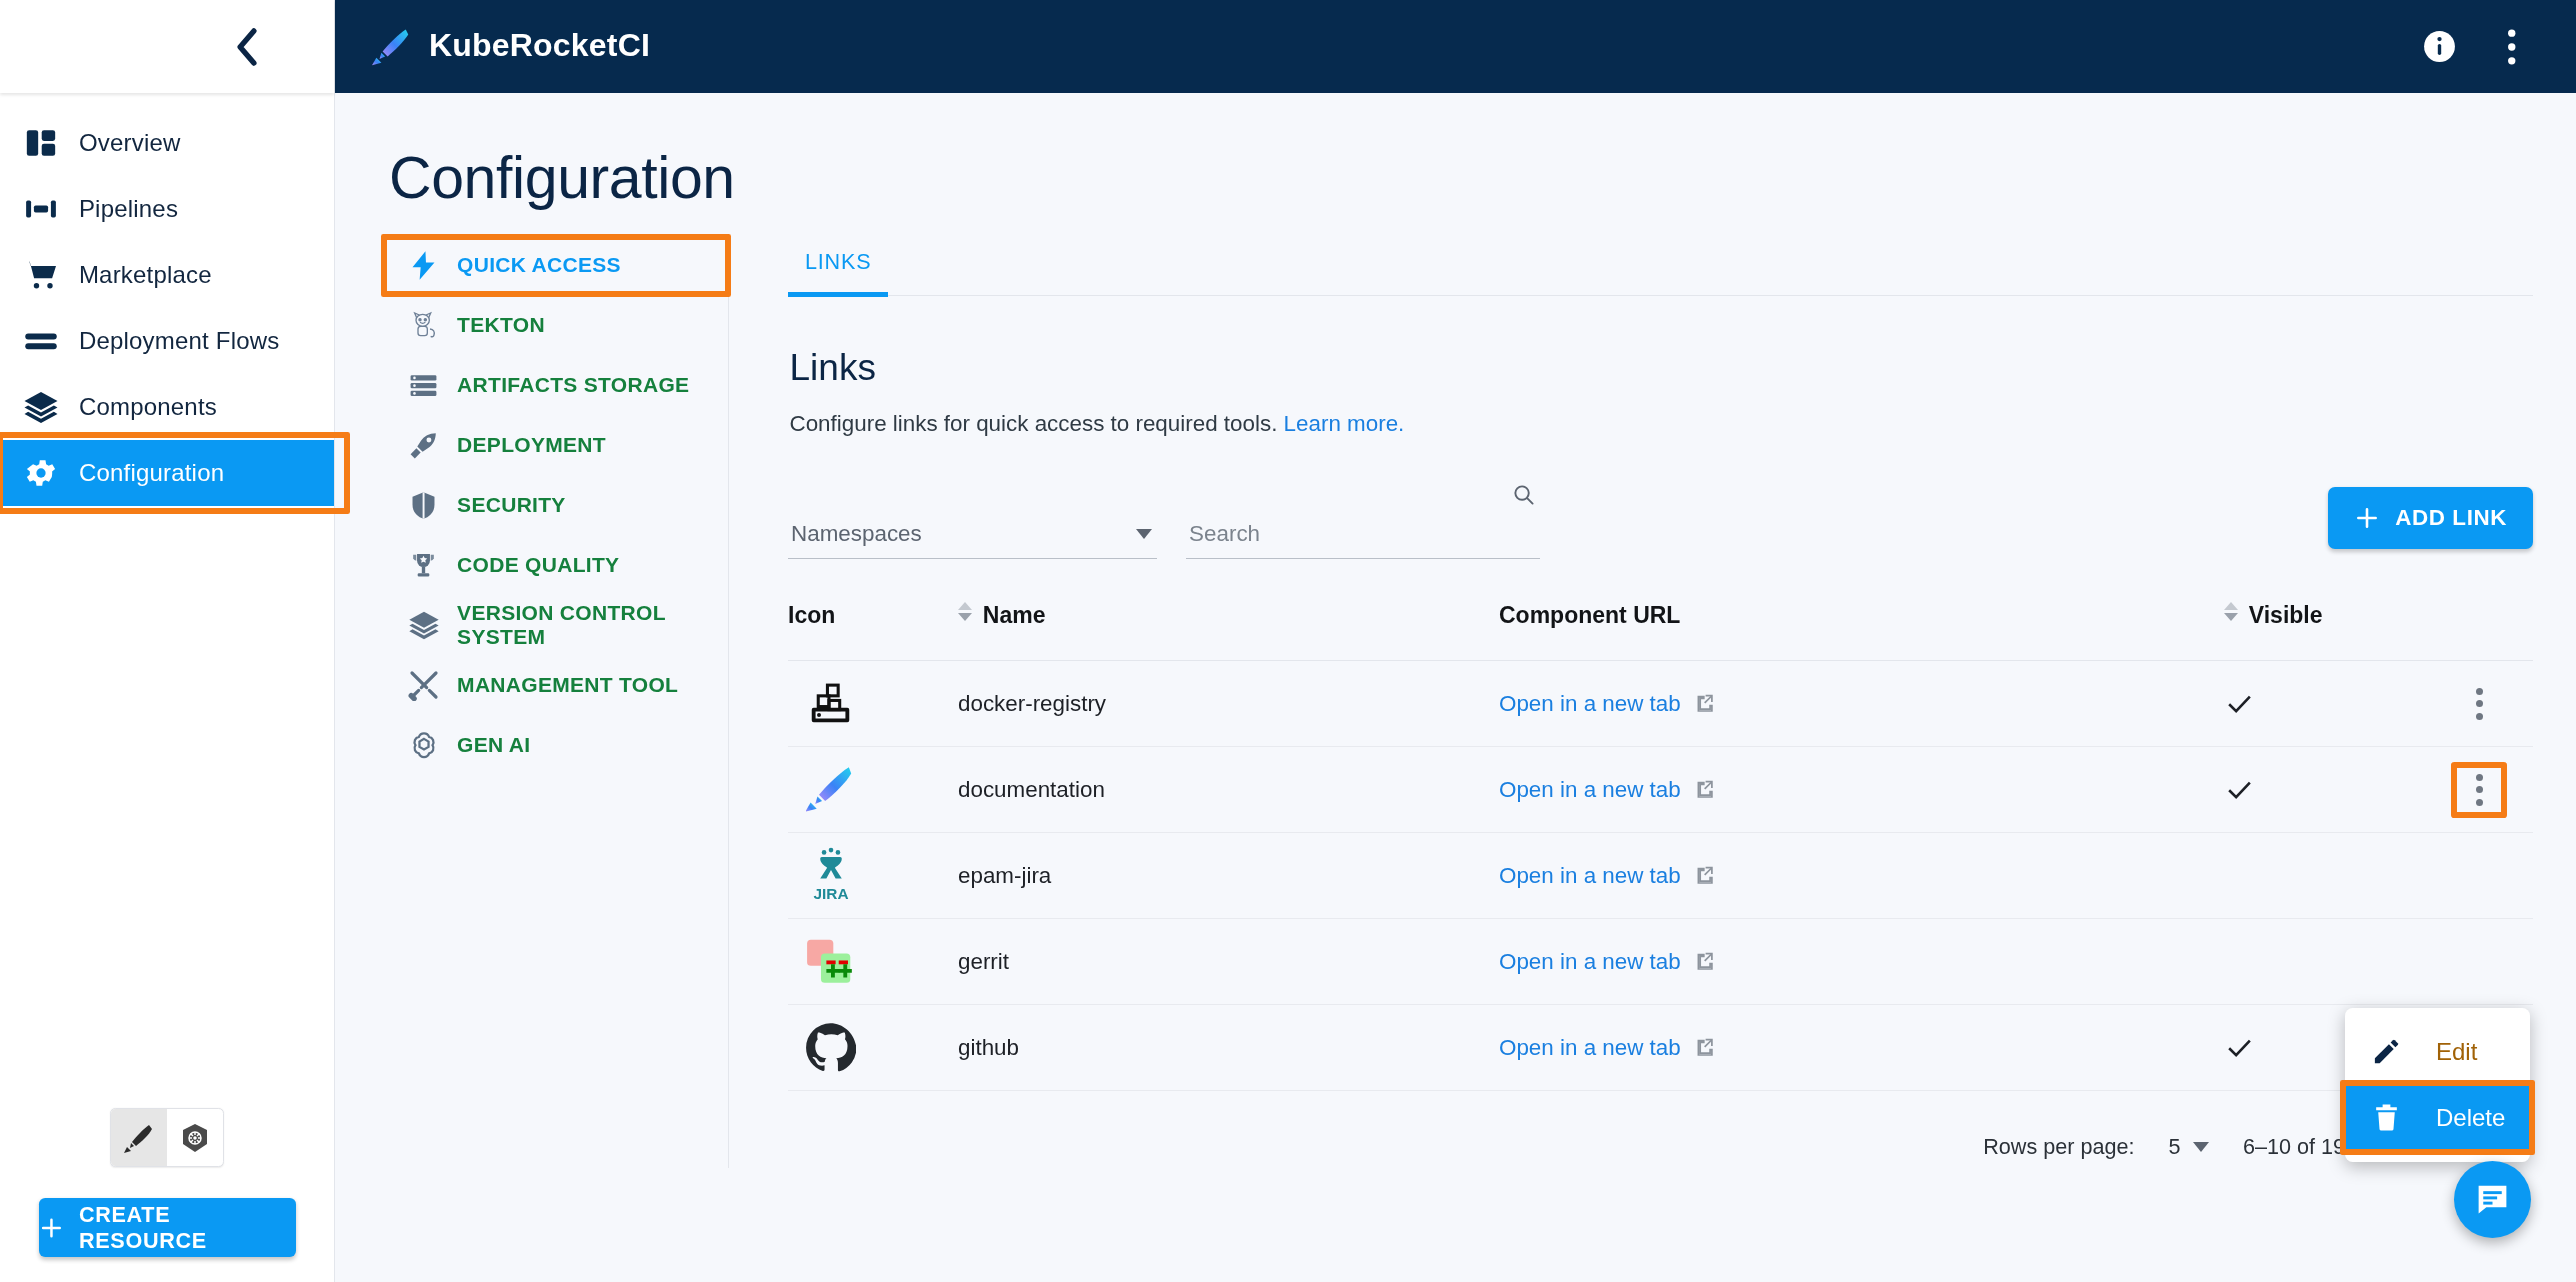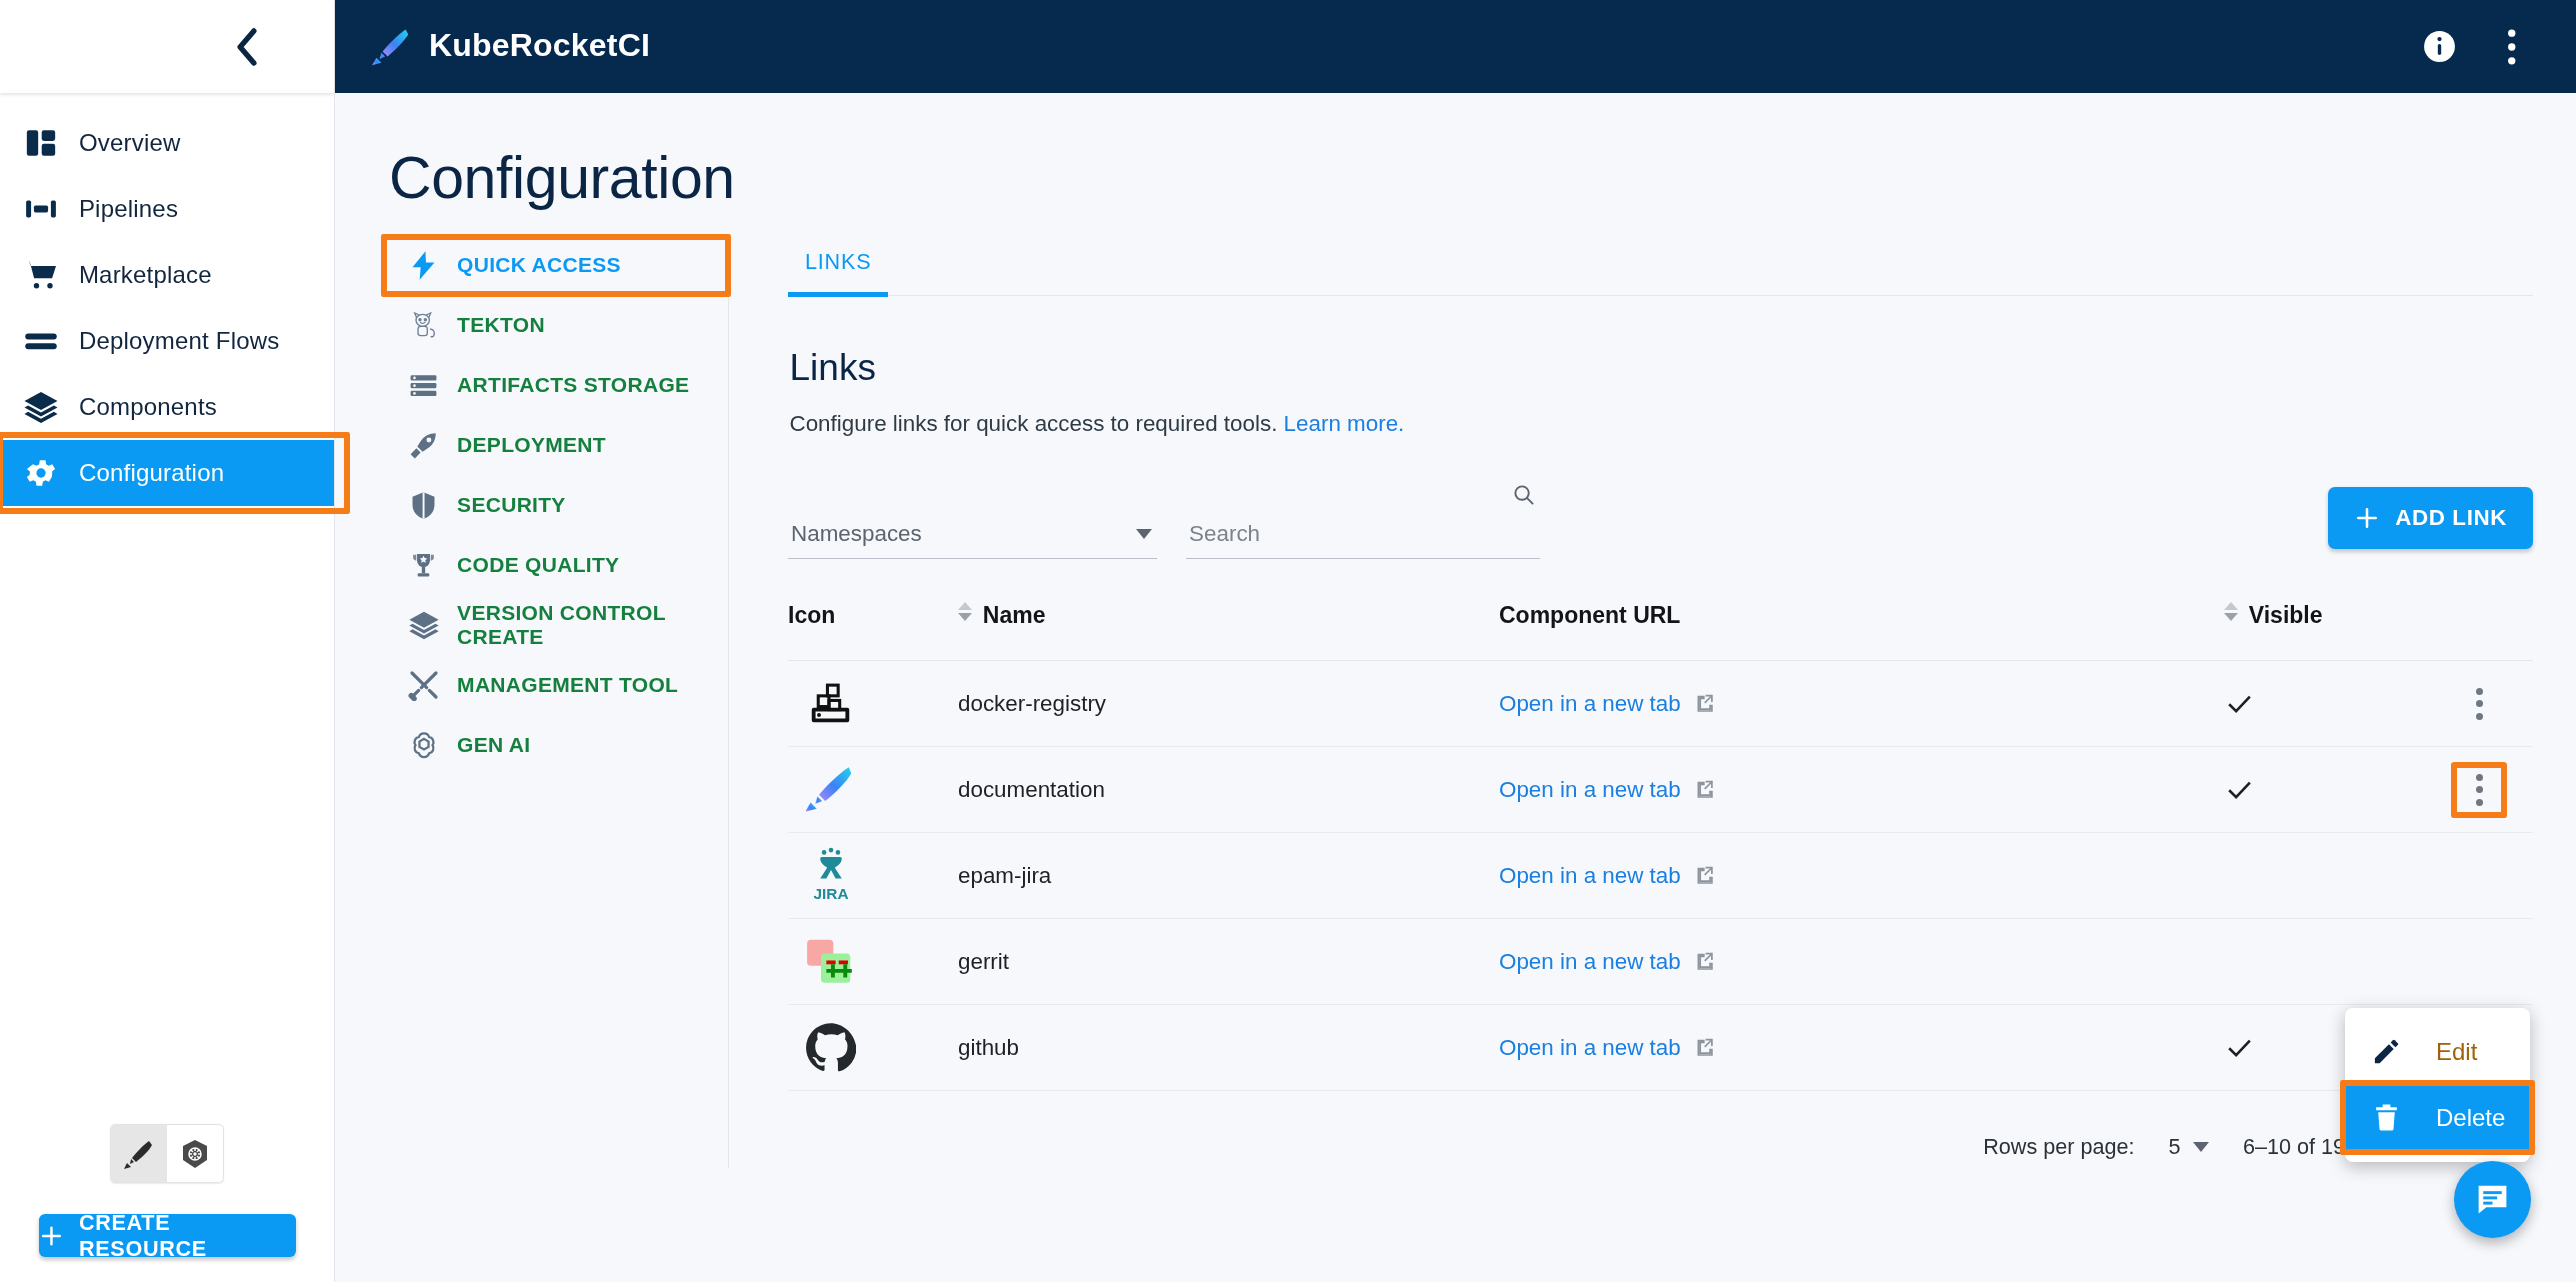--- a/index.html
+++ b/index.html
@@ -41,21 +41,21 @@
   }
   .sb-bottom { padding:0 0 26px 0; }
   .toggle-group {
     width:114px; height:59px; margin:0 auto 31px auto; display:flex;
     border:0.8px solid #e0e2e7; border-radius:5.4px; overflow:hidden; background:#fff;
     box-shadow:0 0.8px 1.5px rgba(0,0,0,.08);
   }
   .toggle-group .tg { flex:1; display:flex; align-items:center; justify-content:center; cursor:pointer; }
   .toggle-group .tg.sel { background:#e6e6e6; }
   .create-btn {
-    margin:0 auto; width:257px; height:43px; background:#0a99f3; border-radius:6.2px;
+    margin:0 auto; width:257px; height:59px; background:#0a99f3; border-radius:6.2px;
     color:#fff; display:flex; align-items:center; justify-content:center; gap:15.5px;
     font-size:21.6px; font-weight:700; letter-spacing:0.7px; cursor:pointer;
     box-shadow:0 2.3px 4.6px rgba(0,0,0,.22);
   }
 
   
   .topbar {
     position:absolute; left:335px; top:0; width:2241px; height:93px;
     background:#062a4e; display:flex; align-items:center; z-index:25;
   }
@@ -402,21 +402,21 @@
         </div>
 
         <div class="cfg-item">
           <span class="cfg-ico">
             <svg width="32" height="32" viewBox="0 0 24 24" fill="#5d7084">
               <path d="M12 2 L23 8 L12 14 L1 8 Z"></path>
               <path d="M1 12.4 L12 18.4 L23 12.4 L20.6 11 L12 15.7 L3.4 11 Z"></path>
               <path d="M1 16.6 L12 22.6 L23 16.6 L20.6 15.2 L12 19.9 L3.4 15.2 Z"></path>
             </svg>
           </span>
-          <span class="cfg-lbl">VERSION CONTROL CREATE</span>
+          <span class="cfg-lbl">VERSION CONTROL SYSTEM</span>
         </div>
 
         <div class="cfg-item">
           <span class="cfg-ico">
             <svg width="32" height="32" viewBox="0 0 24 24" fill="none" stroke="#5d7084" stroke-width="2.4" stroke-linecap="round">
               <path d="M3 3 L14 14"></path>
                 <path d="M16 16 L21 21"></path>
               <path d="M21 3 L10 14"></path>
                 <path d="M8 16 L3 21"></path>
               <path d="M2.4 20 L4.6 22.2" stroke-width="4"></path>

